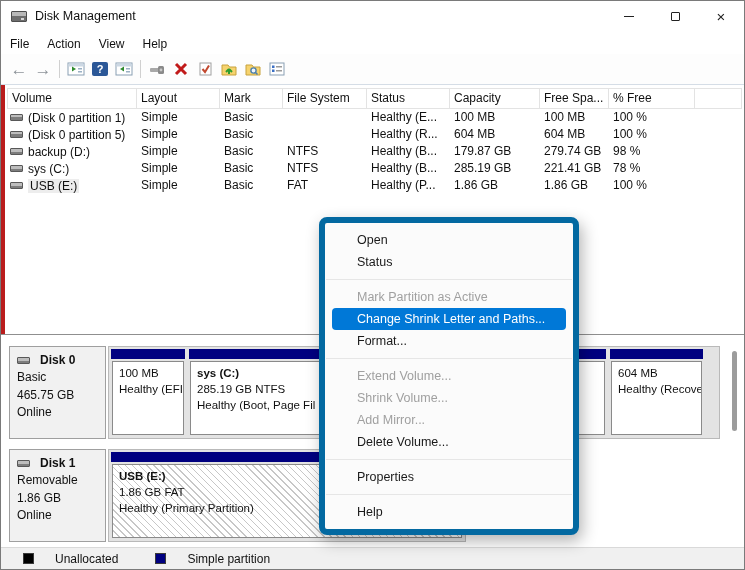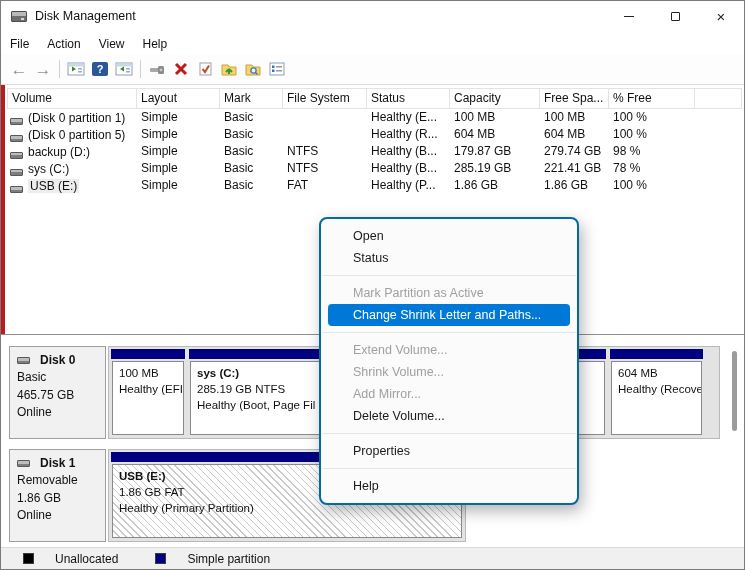--- a/index.html
+++ b/index.html
@@ -27,21 +27,21 @@
   .tb-sep { width:1px; height:18px; background:#d0d0d0; margin:0 4px; }
   .arrow-glyph { font-size:17px; font-weight:bold; color:#8d9399; line-height:1; }
   .help-box { width:16px; height:14px; background:#2b5797; color:#fff; font-size:11px; font-weight:bold; display:flex; align-items:center; justify-content:center; border-radius:2px; }
 
   
   .listpane { position:absolute; top:84px; left:4px; right:0; height:249px; background:#fff; }
   .vt { position:absolute; top:3px; left:2px; right:2px; font-size:12px; color:#111; }
   .vt-row { display:grid; grid-template-columns:130px 83px 63px 84px 83px 90px 69px 86px 1fr; }
   .vt-head .cell { border:1px solid #e3e3e3; border-left:none; padding:2px 4px 3px 4px; height:21px; }
   .vt-head .cell:first-child { border-left:1px solid #e3e3e3; }
-  .vt-body .cell { padding:1px 4px; height:17px; white-space:nowrap; overflow:hidden;align-items:flex-end; }
+  .vt-body .cell { padding:1px 4px; height:17px; white-space:nowrap; overflow:hidden; }
   .volcell { display:flex; align-items:center; gap:5px; padding-left:3px !important; }
   .drive-ico { width:13px; height:7px; flex:0 0 13px; background:linear-gradient(#bdbdbd 50%, #7d7d7d 50%); border:1px solid #585858; border-radius:1px; }
   .sel-txt { background:#ededed; padding:0 2px; }
 
   
   .bottompane { position:absolute; top:333px; left:0; right:0; height:215px; background:#fff; border-top:1px solid #8f8f8f; box-shadow:inset 0 1px 0 #ffffff; }
   .disk-row { position:absolute; left:8px; height:93px; display:flex; }
   .disk-info { width:97px; background:#f1f1f1; border:1px solid #9f9f9f; padding:5px 7px; font-size:12px; color:#111; line-height:1.45; }
   .disk-name { display:flex; align-items:center; gap:10px; font-weight:bold; font-size:12px; }
   .disk-parts { position:relative; margin-left:2px; background:#e3e3e3; border:1px solid #b9b9b9; }
@@ -52,21 +52,21 @@
   .ptitle { font-weight:bold; }
   .vscroll { position:absolute; right:7px; top:16px; width:5px; height:80px; background:#9c9c9c; border-radius:3px; }
 
   
   .statusbar { position:absolute; bottom:0; left:0; right:0; height:22px; background:#f0f0f0; border-top:1px solid #d9d9d9; display:flex; align-items:center; padding-left:22px; font-size:12px; color:#111; gap:21px; }
   .sq { width:11px; height:11px; border:1px solid #3a3a3a; }
   .sq-black { background:#000000; }
   .sq-navy { background:#000080; margin-left:16px; }
 
   
-  .ctxmenu { position:absolute; left:318px; top:216px; width:260px; background:#fbfbfb; border:2px solid #0369a1; border-radius:8px; box-shadow:3px 6px 16px rgba(0,0,0,0.3); padding:6px 0; z-index:10; }
+  .ctxmenu { position:absolute; left:318px; top:216px; width:260px; background:#fbfbfb; border:6px solid #0369a1; border-radius:8px; box-shadow:3px 6px 16px rgba(0,0,0,0.3); padding:6px 0; z-index:10; }
   .cm-item { height:22px; line-height:22px; font-size:12.5px; color:#1a1a1a; padding-left:32px; white-space:nowrap; }
   .cm-item.disabled { color:#a0a0a0; }
   .cm-item.highlight { background:#0078d7; color:#fff; margin:0 7px; padding-left:25px; border-radius:4px; }
   .cm-sep { height:1px; background:#e6e6e6; margin:6px 1px; }
 </style>
 </head>
 <body>
 
 <div id="win">
 
@@ -326,20 +326,21 @@
     <span class="sq sq-navy"></span>
     <span>Simple partition</span>
   </div>
 
   <div class="ctxmenu">
     <div class="cm-item">Open</div>
     <div class="cm-item">Status</div>
     <div class="cm-sep"></div>
     <div class="cm-item disabled">Mark Partition as Active</div>
     <div class="cm-item highlight">Change Shrink Letter and Paths...</div>
+    <div class="cm-item">Format...</div>
     <div class="cm-sep"></div>
     <div class="cm-item disabled">Extend Volume...</div>
     <div class="cm-item disabled">Shrink Volume...</div>
     <div class="cm-item disabled">Add Mirror...</div>
     <div class="cm-item">Delete Volume...</div>
     <div class="cm-sep"></div>
     <div class="cm-item">Properties</div>
     <div class="cm-sep"></div>
     <div class="cm-item">Help</div>
   </div>

